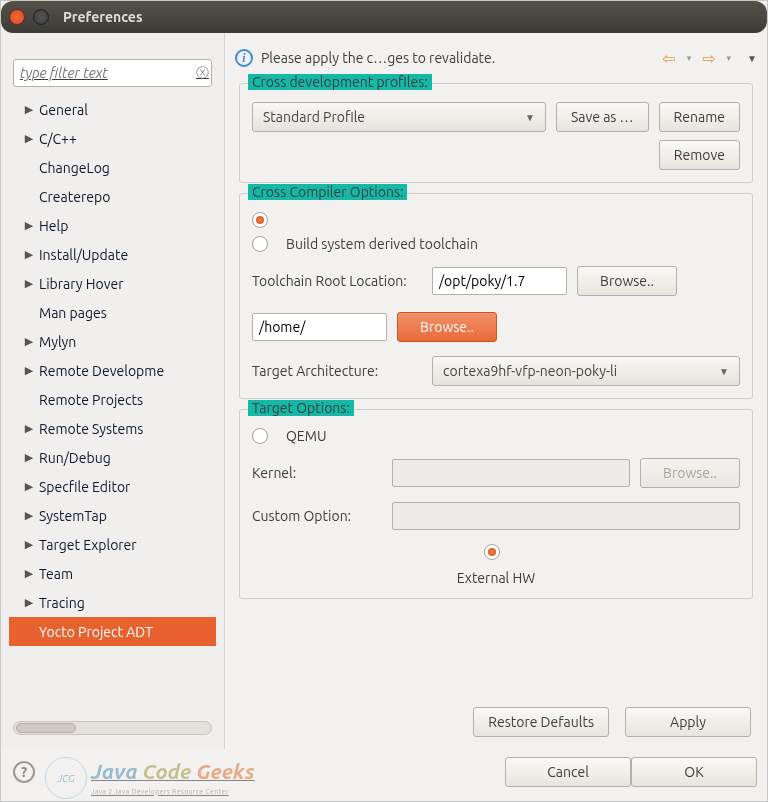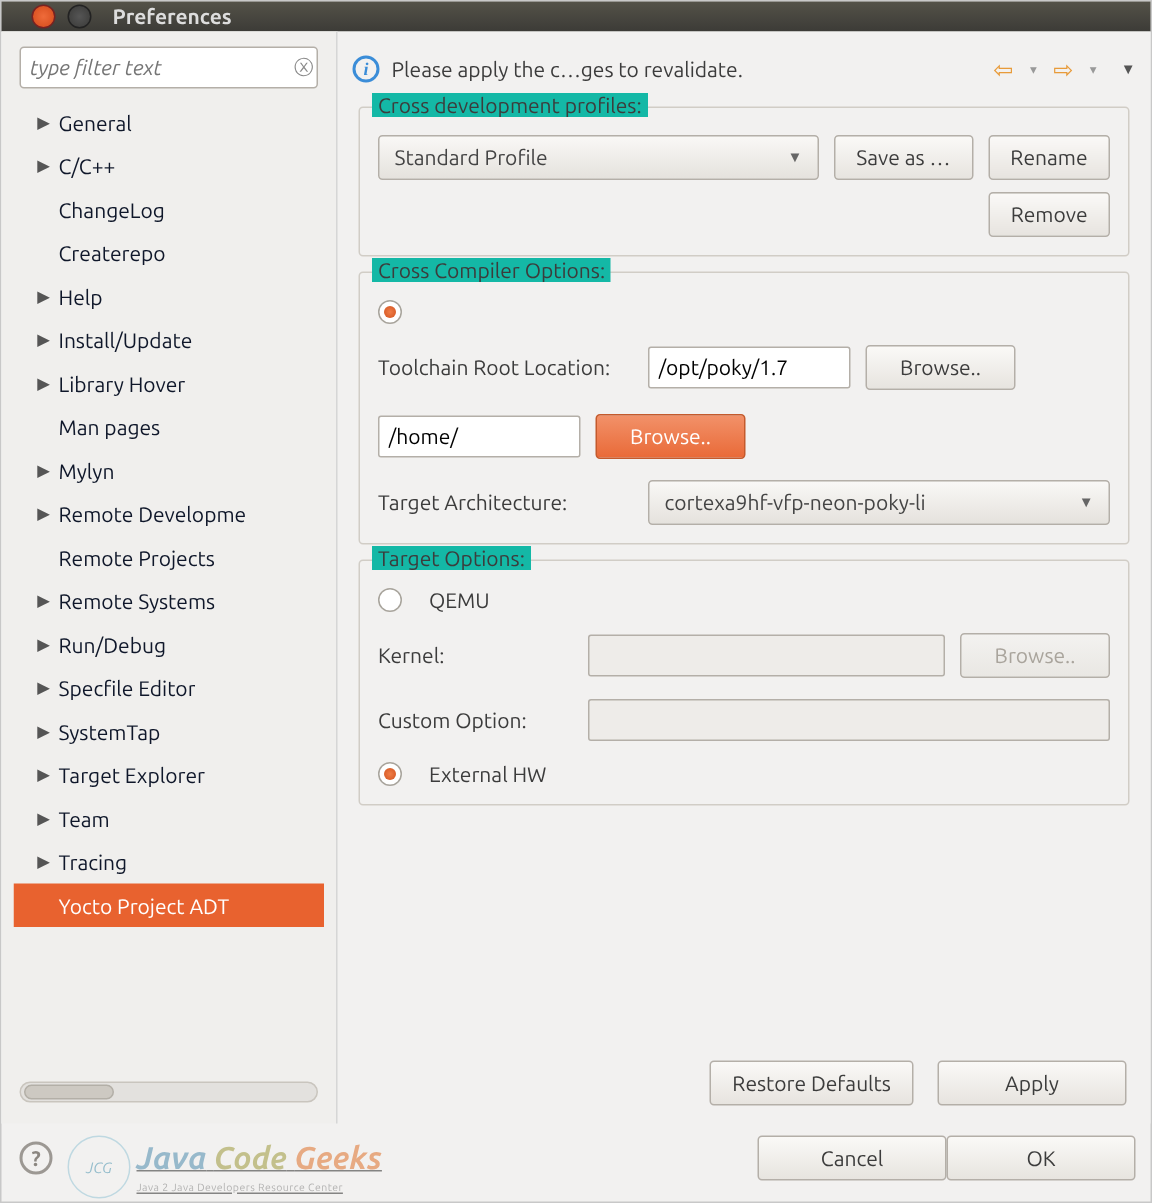--- a/index.html
+++ b/index.html
@@ -1,25 +1,25 @@
 <!DOCTYPE html>
 <html><head>
 <meta charset="utf-8">
 <style>
 * { box-sizing: border-box; margin: 0; padding: 0; font-family: "Ubuntu", "Segoe UI", sans-serif; }
 body { background: #fff; width: 768px; height: 802px; font-size: 14px; color: #3c3c3c; }
 .window { width: 100%; height: 100%; display: flex; flex-direction: column; border: 1px solid #c8c8c8; background: #f2f1f0; }
-.titlebar { height: 20px; background: linear-gradient(#545248,#3c3b37); display: flex; align-items: center; padding: 0 20px; gap: 8px; }
+.titlebar { height: 32px; background: linear-gradient(#545248,#3c3b37); display: flex; align-items: center; padding: 0 8px; gap: 8px; border-radius: 12px; }
 .tb-btn { width: 16px; height: 16px; border-radius: 50%; display: inline-block; }
 .tb-close { background: radial-gradient(#ef6b3a,#d44a1a); border: 1px solid #722; }
 .tb-min { background: radial-gradient(#555,#3a3a38); border: 1px solid #222; }
 .tb-title { color: #ddd; font-weight: 600; font-size: 14px; padding-left: 6px;}
 .main-area { flex: 1; display: flex; background: #f2f1f0; }
 .sidebar { width: 224px; border-right: 1px solid #d6d6d6; padding: 10px 8px 8px 8px; display: flex; flex-direction: column; background: #f0efed; }
-.filter-box { border: 1px solid #b4afa8; border-radius: 3px; background: #fff; height: 28px; display: flex; align-items: center; padding: 0 6px; margin: 0 4px 8px 4px; }
+.filter-box { border: 1px solid #b4afa8; border-radius: 3px; background: #fff; height: 28px; display: flex; align-items: center; padding: 0 6px; margin: 16px 4px 8px 4px; text-decoration: underline; }
 .filter-box input { border: none; flex: 1; font-style: italic; color: #9b968c; font-size: 14px; outline: none; background: transparent; }
 .filter-clear { color:#8a8a8a; font-size:13px; cursor:pointer;}
 .tree { flex: 1; overflow: hidden; }
 .tree-item { display: flex; align-items: center; height: 29px; padding-left: 10px; cursor: pointer; }
 .tree-item .arrow { width: 20px; color: #555; font-size: 11px; text-align:center; }
 .tree-item .arrow.empty { visibility: hidden; }
 .tree-item .lbl { font-size: 14px; color: #0f172a; white-space: nowrap; overflow:hidden; text-overflow: clip; }
 .tree-item.selected { background: #e8622f; }
 .tree-item.selected .lbl { color: #fff; }
 .tree-item.selected .arrow { color:#fff;}
@@ -191,20 +191,24 @@
           <div class="row right-align">
             <div class="btn">Remove</div>
           </div>
         </div>
 
         <div class="fieldset">
           <span class="legend">Cross Compiler Options:</span>
           <div class="row">
             <span class="radio checked"></span>
           </div>
+          <div class="row">
+            <span class="radio"></span>
+            <span class="radio-lbl">Build system derived toolchain</span>
+          </div>
           <div class="row" style="margin-top:14px;">
             <span class="label-col">Toolchain Root Location:</span>
             <input class="text-input" style="max-width: 135px;" value="/opt/poky/1.7">
             <div class="btn" style="min-width:100px">Browse..</div>
           </div>
           <div class="row" style="margin-top:16px;">
             <input class="text-input" style="max-width: 135px;" value="/home/">
             <div class="btn orange" style="min-width:100px">Browse..</div>
           </div>
           <div class="row" style="margin-top:14px;">
@@ -224,21 +228,21 @@
           </div>
           <div class="row" style="margin-top:14px;">
             <span class="label-col" style="width:130px">Kernel:</span>
             <input class="text-input disabled" disabled="" style="">
             <div class="btn disabled" style="min-width:100px">Browse..</div>
           </div>
           <div class="row" style="margin-top:14px;">
             <span class="label-col" style="width:130px">Custom Option:</span>
             <input class="text-input disabled" disabled="" style="">
           </div>
-          <div class="row" style="margin-top:14px;">
+          <div class="row" style="margin-top:14px;flex-direction:column;">
             <span class="radio checked"></span>
             <span class="radio-lbl">External HW</span>
           </div>
         </div>
 
       </div>
 
       <div class="button-row">
         <div class="btn">Restore Defaults</div>
         <div class="btn">Apply</div>

